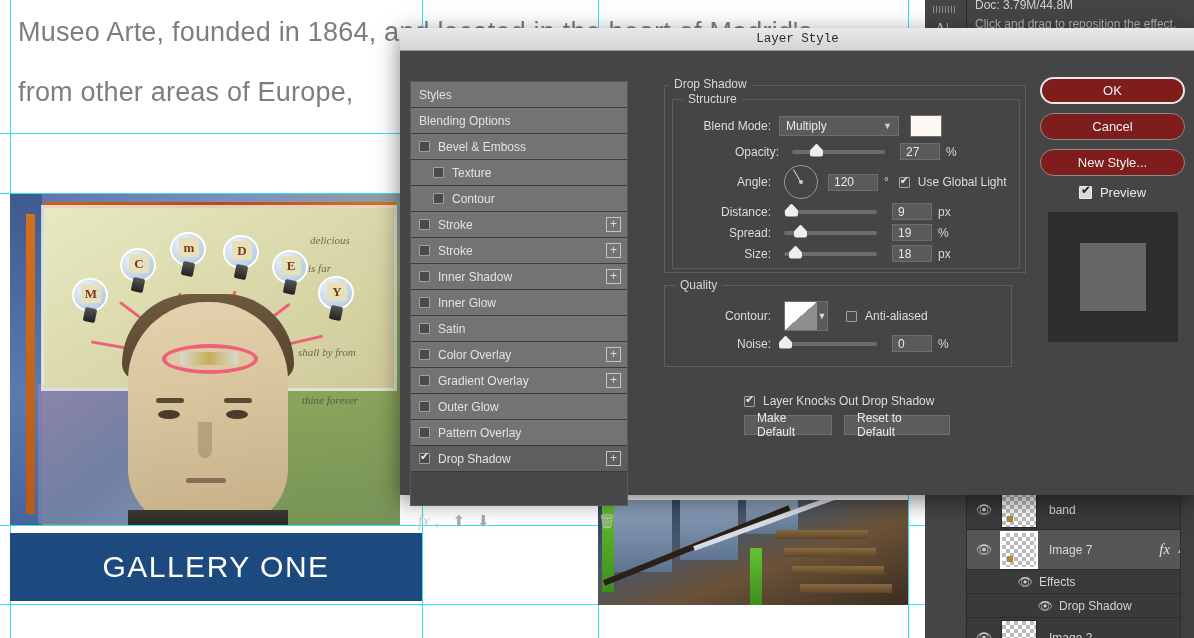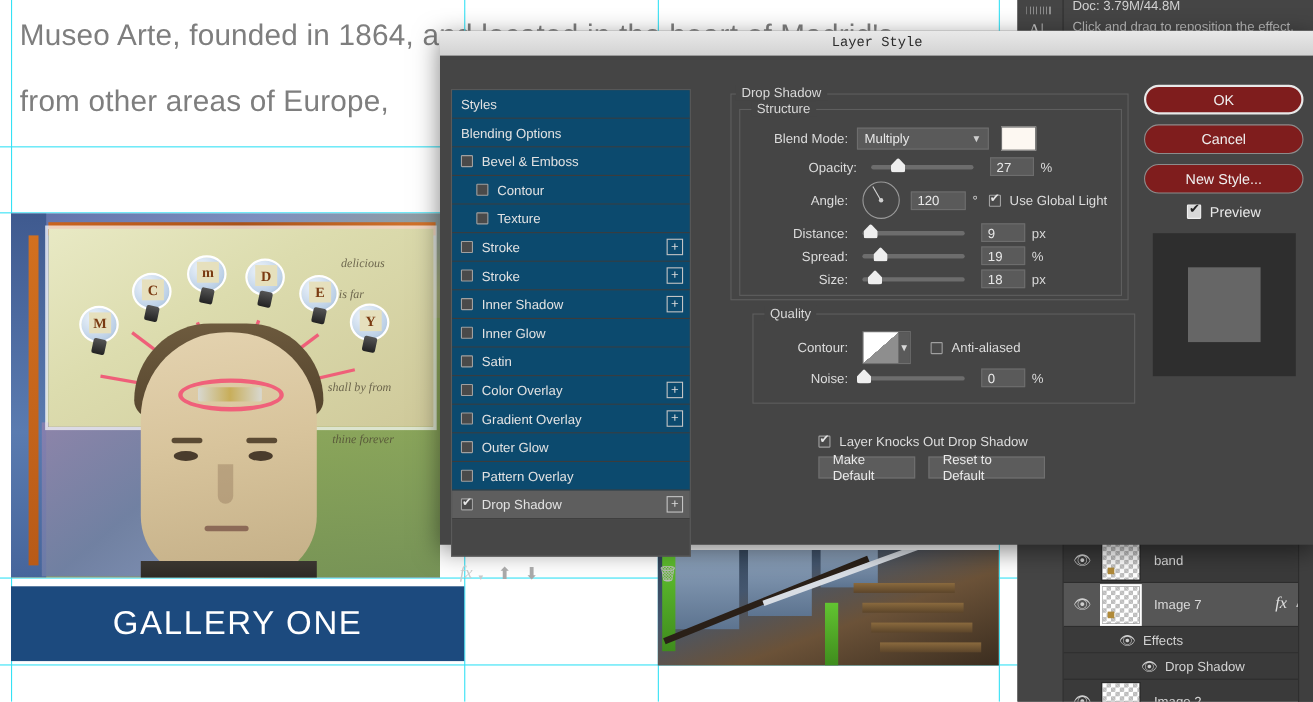--- a/index.html
+++ b/index.html
@@ -151,21 +151,21 @@
     border-bottom:1px solid #9a9a9a;
     display:flex; align-items:center; justify-content:center;
     font-size:12.5px; color:#2c2c2c;font-family:Liberation Mono, monospace; }
   .dlg-body { position:relative; height:444px; background:#454545; }
 
   
   .styles-list { position:absolute; left:10px; top:30px; width:218px; height:425px;
     background:#474747; border:1px solid #5a5a5a; }
   .sl-item { height:26px; border-bottom:1px solid #3c3c3c;
     display:flex; align-items:center; color:#e2e2e2; font-size:12px;
-    padding-left:8px; background:#0c4a6e; position:relative; }
+    padding-left:8px; background:#737373; position:relative; }
   .sl-item.head { font-size:12px; }
   .sl-item.sub { padding-left:22px; }
   .sl-item.active { background:#5e5e5e; }
   .cb { width:11px; height:11px; border:1px solid #a0a0a0; background:#4a4a4a;
     margin-right:8px; flex:0 0 11px; position:relative; border-radius:1px; }
   .cb.on::after { content:"✔"; position:absolute; left:0px; top:-4px; font-size:11px;
     color:#e8e8e8; }
   .plusbtn { position:absolute; right:6px; top:5px; width:15px; height:15px;
     border:1px solid #c4c4c4; color:#dcdcdc; font-size:12px; line-height:13px;
     text-align:center; }
@@ -399,25 +399,25 @@
         </div>
         <div class="sl-item head">
           <span>Blending Options</span>
         </div>
         <div class="sl-item">
           <span class="cb"></span>
           <span>Bevel &amp; Emboss</span>
         </div>
         <div class="sl-item sub">
           <span class="cb"></span>
+          <span>Texture</span>
+        </div>
+        <div class="sl-item sub">
+          <span class="cb"></span>
           <span>Contour</span>
-        </div>
-        <div class="sl-item sub">
-          <span class="cb"></span>
-          <span>Texture</span>
         </div>
         <div class="sl-item">
           <span class="cb"></span>
           <span>Stroke</span>
           <span class="plusbtn">+</span>
         </div>
         <div class="sl-item">
           <span class="cb"></span>
           <span>Stroke</span>
           <span class="plusbtn">+</span>
@@ -537,21 +537,21 @@
           <span class="lbl" style="width:95px;">Size:</span>
           <span class="slider" style="width:93px; margin-left:13px;">
             <span class="knob" style="left:5px;"></span>
           </span>
           <span class="num" style="width:40px; margin-left:15px;">
             <span>18</span>
           </span>
           <span class="unit">px</span>
         </div>
 
-        <div class="grp" style="left:28px; top:208px; width:348px; height:82px;text-align:right;">
+        <div class="grp" style="left:8px; top:208px; width:348px; height:82px;text-align:right;">
           <span class="grp-label">Quality</span>
         </div>
 
         <div class="row" style="left:20px; top:224px;">
           <span class="lbl" style="width:95px;">Contour:</span>
           <span class="contour-box" style="margin-left:13px;">
             <span class="contour-img"></span>
             <span class="contour-car">▼</span>
           </span>
           <span class="cb" style="margin-left:18px;"></span>

